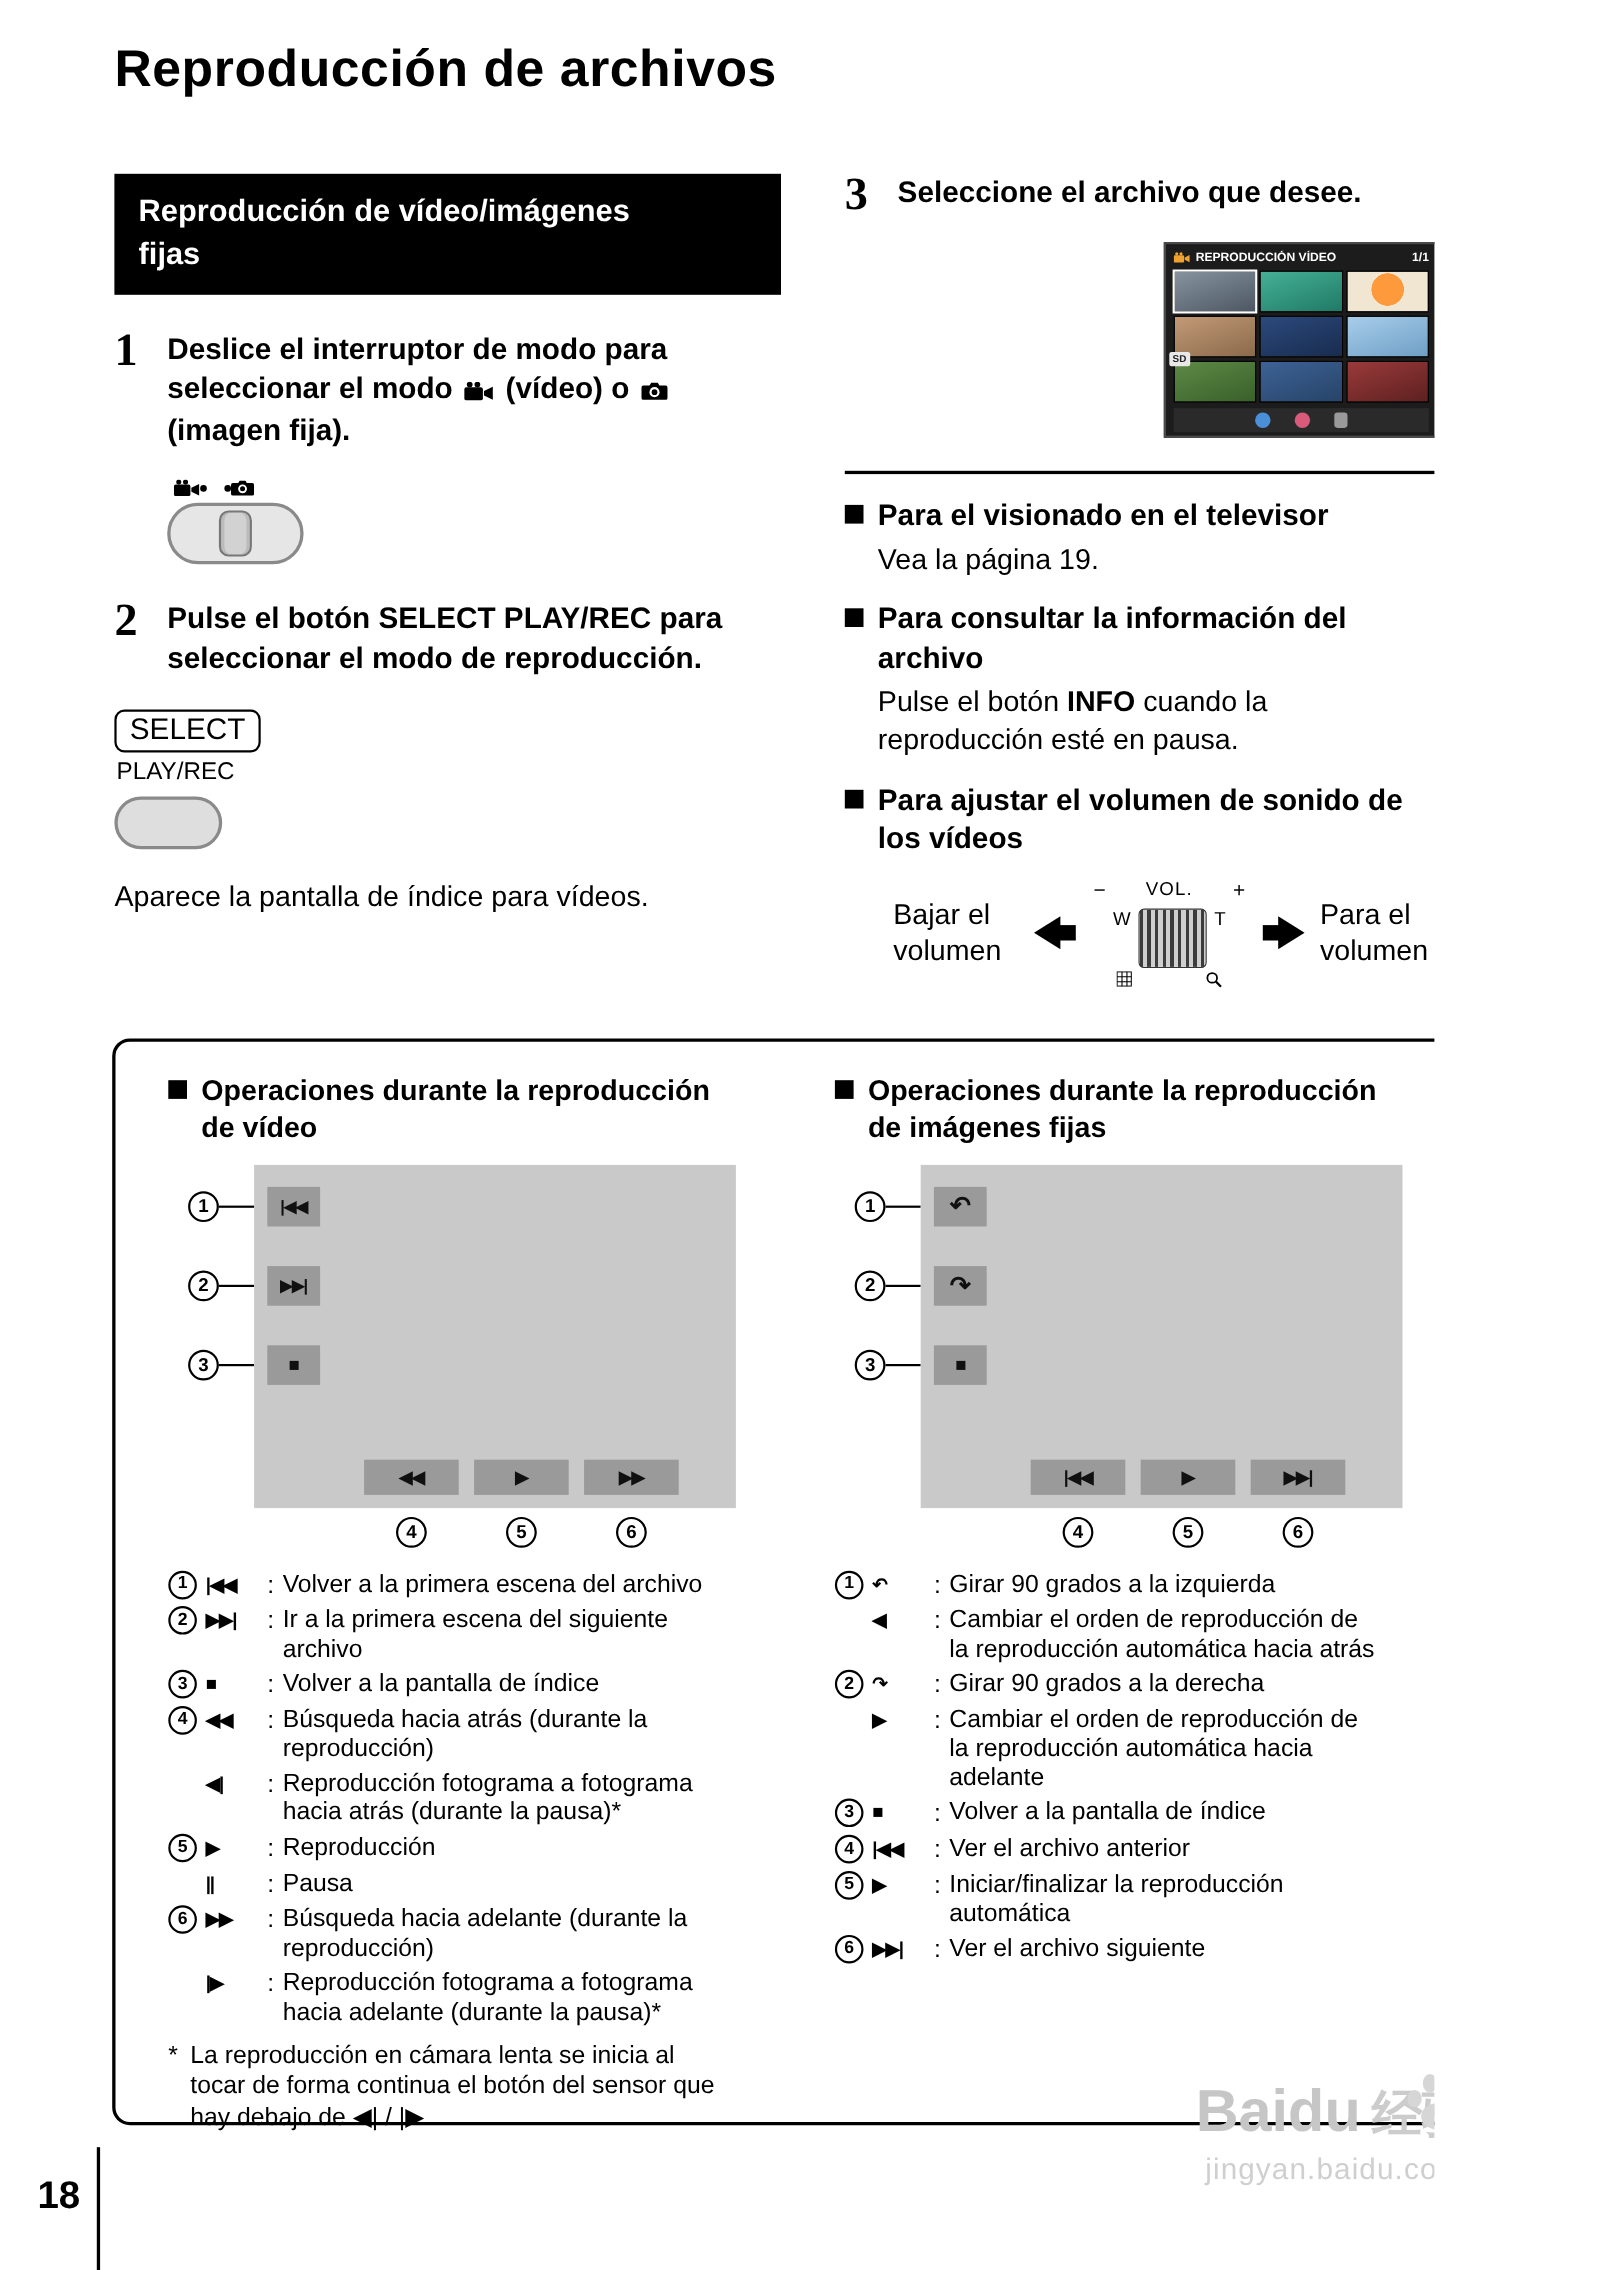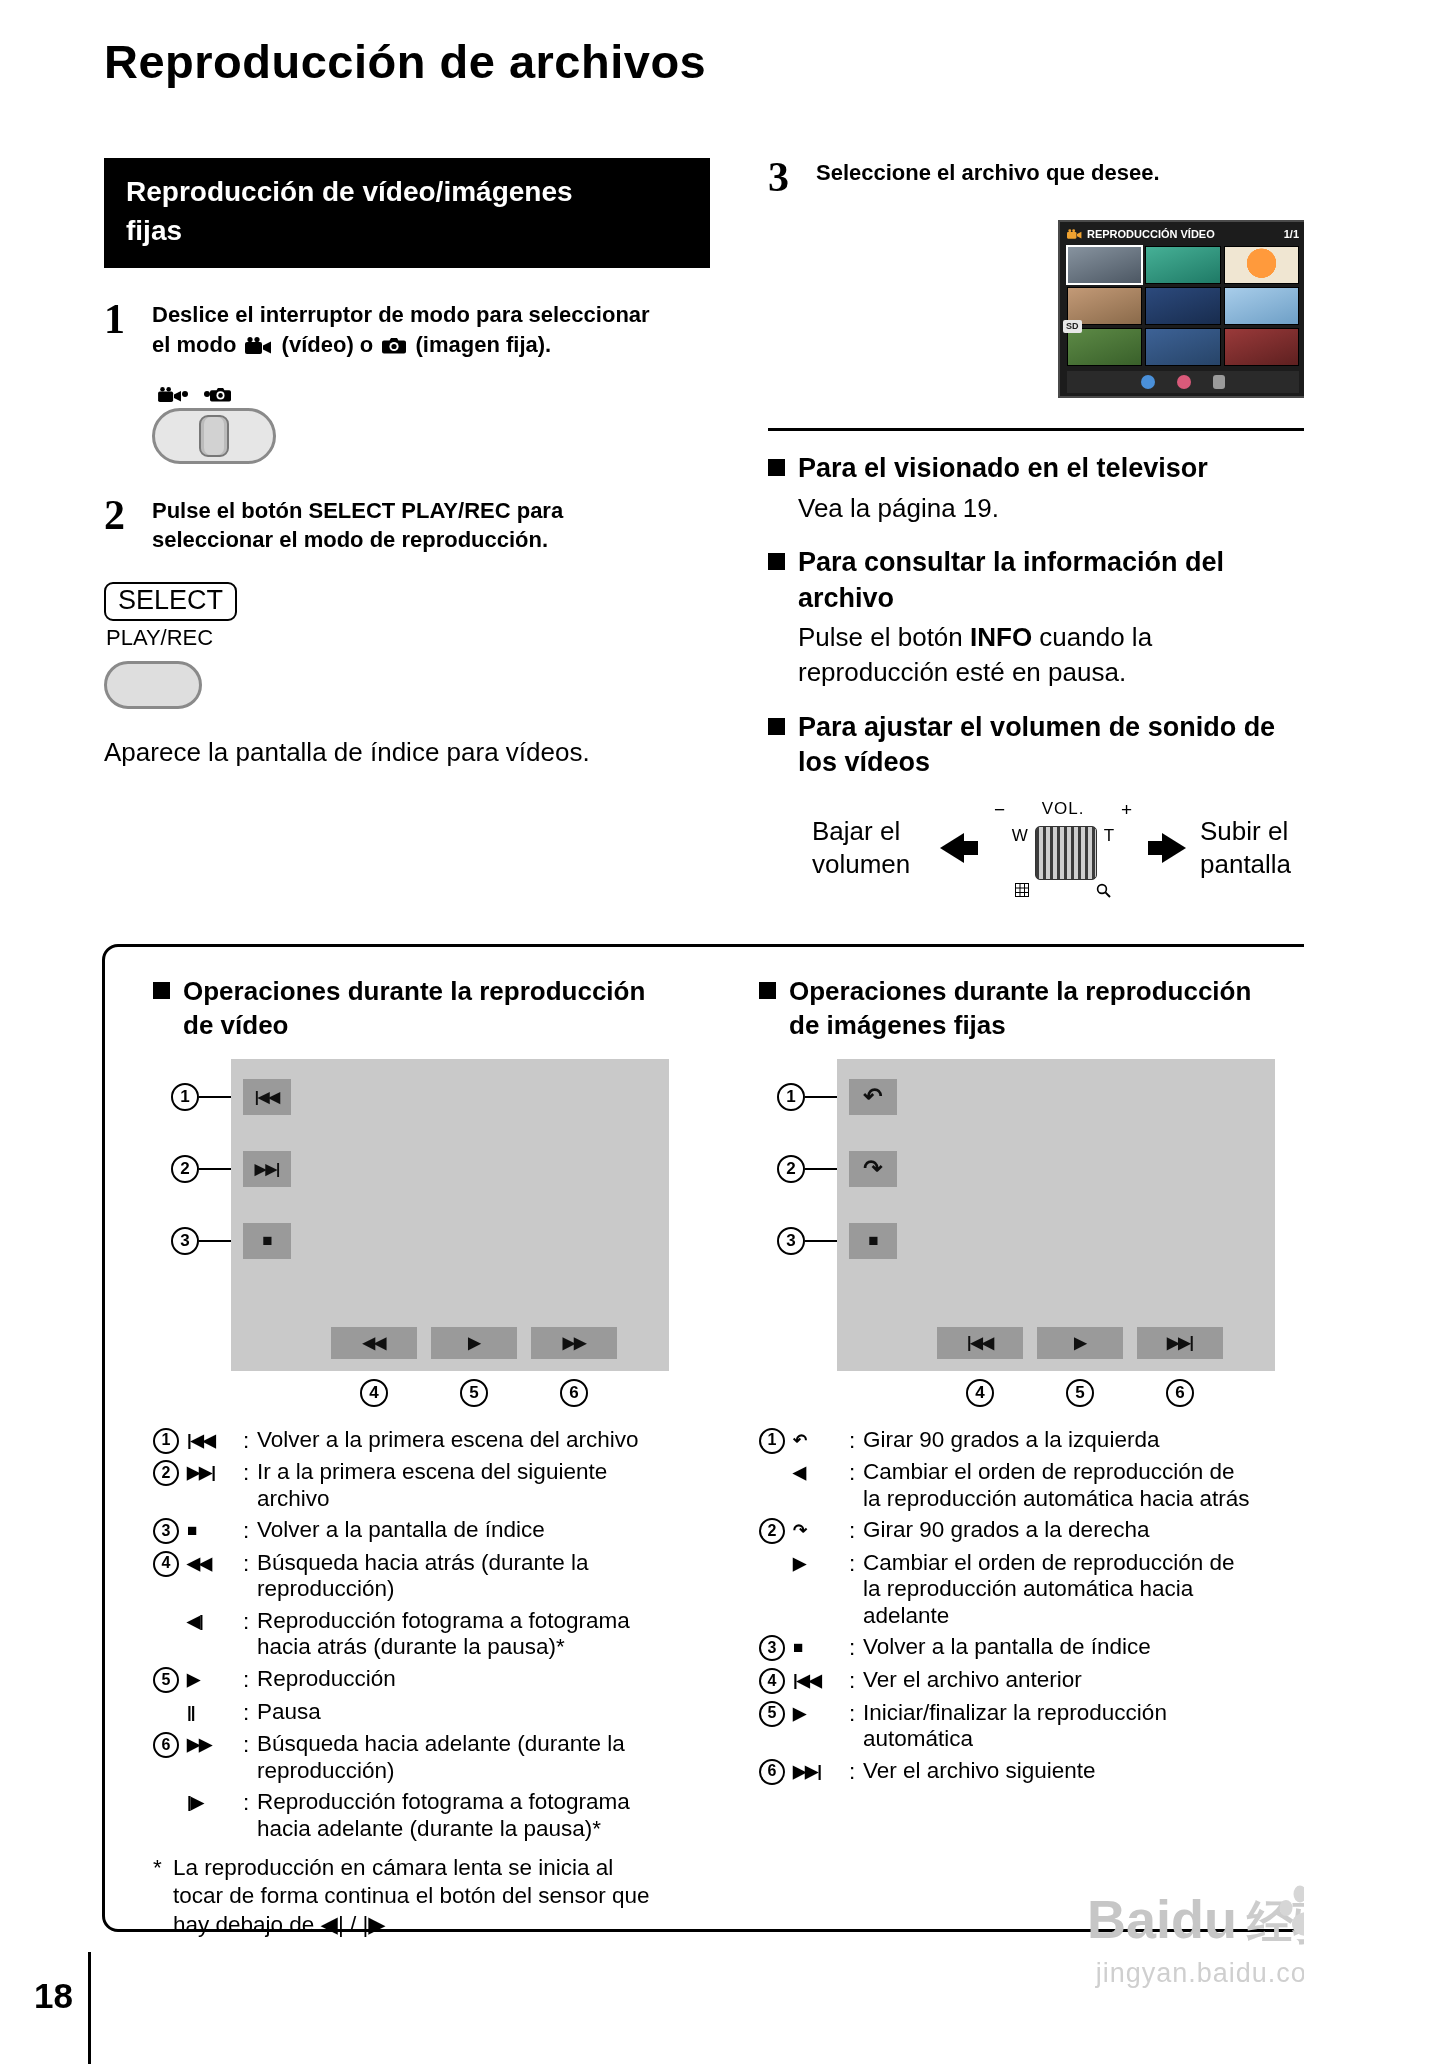--- a/index.html
+++ b/index.html
@@ -13,21 +13,21 @@
   .col-left  { position:absolute; left:104px; top:158px; width:606px; }
   .col-right { position:absolute; left:768px; top:158px; width:582px; }
 
   
   .black-box { background:#000; color:#fff; font-weight:bold; font-size:28px; line-height:1.4; padding:14px 22px 18px; }
   .black-box .inner { display:block; max-width:505px; }
 
   
   .step { display:flex; margin-top:32px; }
   .step-num { flex:0 0 48px; font-family:"Liberation Serif", serif; font-weight:bold; font-size:42px; line-height:0.95; }
-  .step-text { font-size:22px; font-weight:bold; line-height:1.33; max-width:515px; }
+  .step-text { font-size:27px; font-weight:bold; line-height:1.33; max-width:515px; }
   .inline-icon { display:inline-block; vertical-align:-2px; margin:0 3px; }
 
   
   .switch-illus { margin:26px 0 0 48px; width:160px; }
   .switch-icons { display:flex; align-items:center; margin:0 0 6px 6px; }
   .dot { width:6px; height:6px; background:#000; border-radius:50%; }
   .switch-gap { width:16px; }
   .switch-pill { width:124px; height:56px; border:3px solid #8a8a8a; border-radius:28px; background:#e6e6e6;
     display:flex; align-items:center; justify-content:center; }
   .switch-knob { width:30px; height:42px; background:#d2d2d2; border:2px solid #777; border-radius:9px;
@@ -313,21 +313,21 @@
           </span>
           <span>
             <svg width="15" height="15" viewBox="0 0 15 15">
                 <circle cx="6" cy="6" r="4.4" fill="none" stroke="#000" stroke-width="1.6"></circle>
                 <line x1="9.4" y1="9.4" x2="14" y2="14" stroke="#000" stroke-width="2"></line>
               </svg>
           </span>
         </div>
       </div>
       <div class="varrow right"></div>
-      <div class="vol-label">Subir el pantalla</div>
+      <div class="vol-label">Para el volumen</div>
     </div>
   </div>
 
   <div class="ops-box">
 
     <div class="ops-col">
       <div class="ops-head">
         <span class="sq"></span>
         <span class="htxt">Operaciones durante la reproducción de vídeo</span>
       </div>

